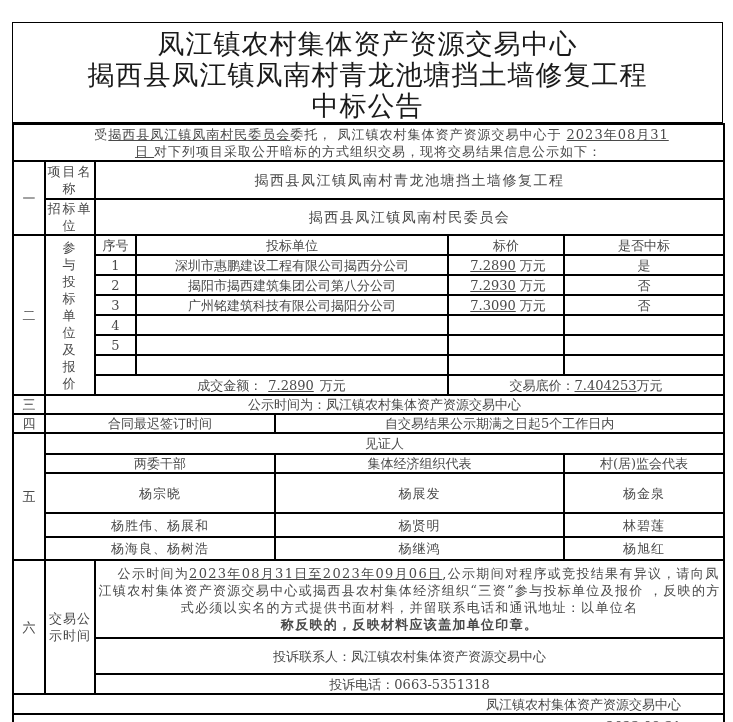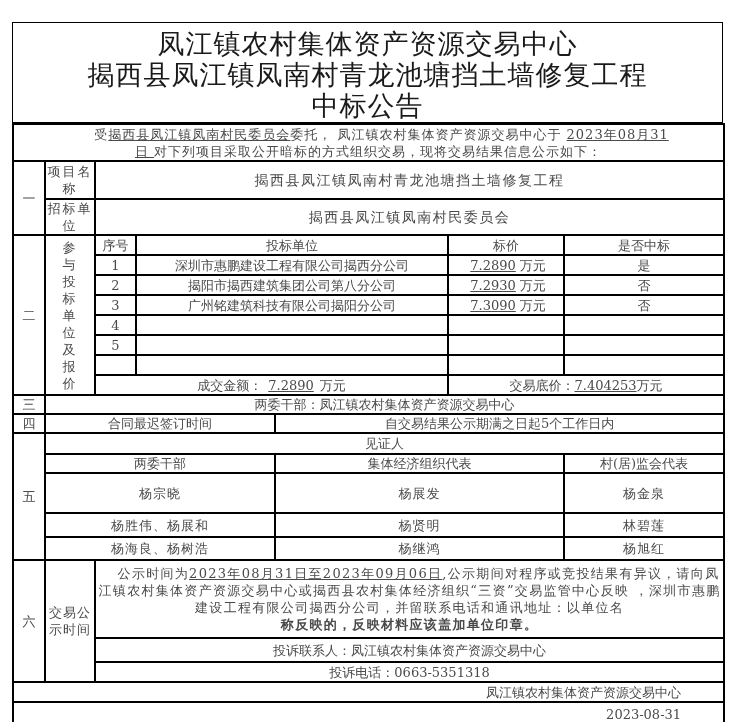--- a/index.html
+++ b/index.html
@@ -107,21 +107,21 @@
     <td></td>
     <td colspan="2"></td>
   </tr>
   <tr style="height:20px">
     <td colspan="3"><span>成交金额：</span><span class="u" style="padding:0 6px">7.2890</span><span>万元</span></td>
     <td colspan="3"><span>交易底价：</span><span class="u">7.404253</span><span>万元</span></td>
   </tr>
 
   <tr style="height:19px">
     <td class="secnum">三</td>
-    <td colspan="7">两委干部：凤江镇农村集体资产资源交易中心</td>
+    <td colspan="7">公示时间为：凤江镇农村集体资产资源交易中心</td>
   </tr>
 
   <tr style="height:19px">
     <td class="secnum">四</td>
     <td colspan="3" style="border-right-width:2px">合同最迟签订时间</td>
     <td colspan="4">自交易结果公示期满之日起5个工作日内</td>
   </tr>
 
   <tr style="height:21px">
     <td rowspan="5" class="secnum">五</td>
@@ -145,25 +145,25 @@
   <tr style="height:23px">
     <td colspan="3" class="big">杨海良、杨树浩</td>
     <td colspan="2" class="big">杨继鸿</td>
     <td colspan="2" class="big">杨旭红</td>
   </tr>
 
   <tr style="height:78px">
     <td rowspan="3" class="secnum">六</td>
     <td rowspan="3" class="lbl" style="letter-spacing:1px">交易公示时间</td>
     <td colspan="6" class="para">
-      <span style="padding-left:18px">公示时间为</span><span class="u">2023年08月31日至2023年09月06日</span><span>,公示期间对程序或竞投结果有异议，请向凤江镇农村集体资产资源交易中心或揭西县农村集体经济组织“三资”交易监管中心反映 ，深圳市惠鹏建设工程有限公司揭西分公司，并留联系电话和通讯地址：以单位名</span>
+      <span style="padding-left:18px">公示时间为</span><span class="u">2023年08月31日至2023年09月06日</span><span>,公示期间对程序或竞投结果有异议，请向凤江镇农村集体资产资源交易中心或揭西县农村集体经济组织“三资”参与投标单位及报价 ，反映的方式必须以实名的方式提供书面材料，并留联系电话和通讯地址：以单位名</span>
       <span class="center-last">称反映的，反映材料应该盖加单位印章。</span>
     </td>
   </tr>
-  <tr style="height:24px">
+  <tr style="height:36px">
     <td colspan="6">投诉联系人：凤江镇农村集体资产资源交易中心</td>
   </tr>
   <tr style="height:20px">
     <td colspan="6">投诉电话：0663-5351318</td>
   </tr>
 
   <tr style="height:20px">
     <td colspan="8" class="right-pad" style="padding-right:38px">凤江镇农村集体资产资源交易中心</td>
   </tr>
   <tr style="height:24px">

